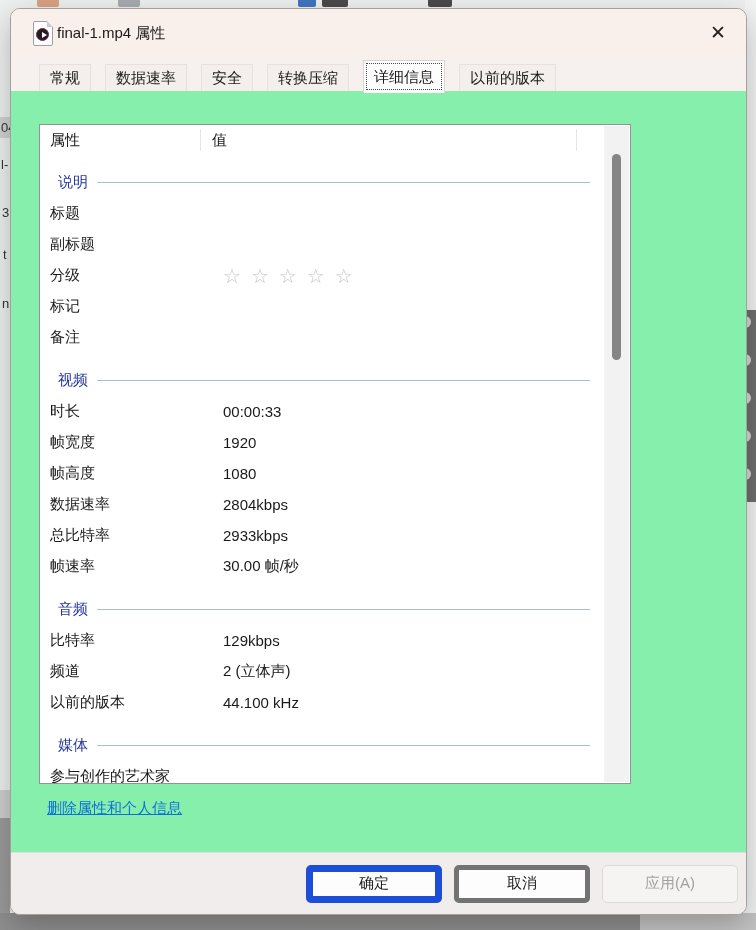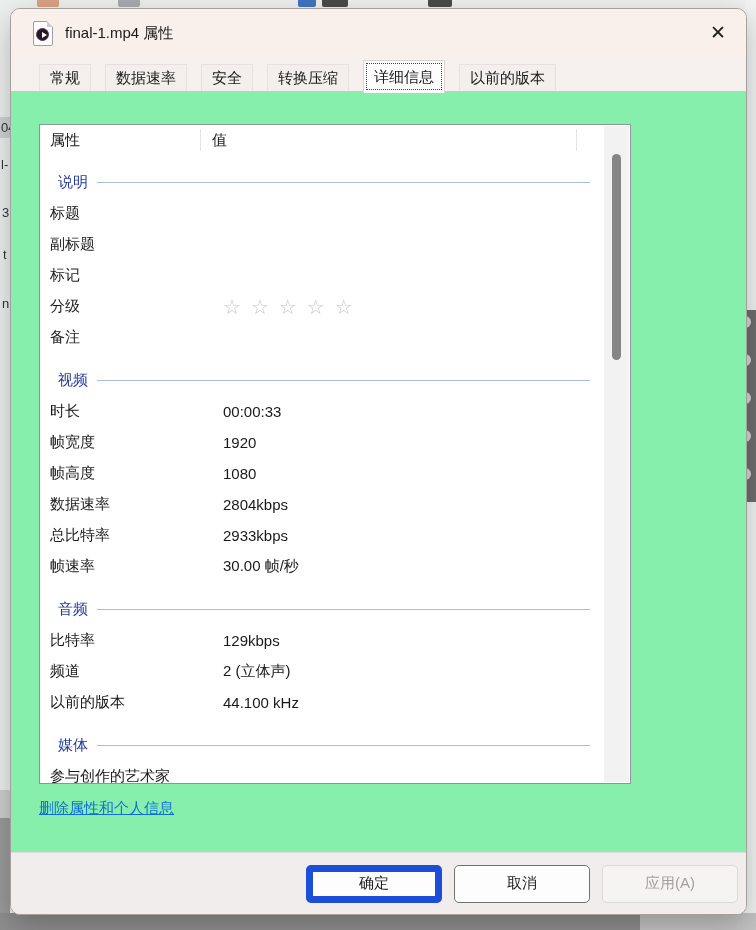--- a/index.html
+++ b/index.html
@@ -20,21 +20,21 @@
 
   
   .dialog{position:absolute;left:10px;top:8px;width:735px;height:905px;background:#fafafa;
     border:1px solid #a6a09d;border-radius:10px;box-shadow:0 10px 30px rgba(0,0,0,.25);overflow:hidden;}
 
   .titlebar{position:absolute;left:0;top:0;width:100%;height:48px;background:#f9efeb;display:flex;align-items:center;}
   .file-icon{position:relative;width:18px;height:23px;margin-left:22px;background:#fff;border:1px solid #9aa0a6;border-radius:2px;}
   .file-icon .fold{position:absolute;right:-1px;top:-1px;width:0;height:0;border-top:6px solid #f9efeb;border-left:6px solid #c9ccd0;}
   .file-icon .disc{position:absolute;left:2px;top:6px;width:13px;height:13px;border-radius:50%;background:#241c22;border:1px solid #6b2f4a;box-sizing:border-box;}
   .file-icon .play{position:absolute;left:5px;top:3.5px;width:0;height:0;border-left:5px solid #fff;border-top:3px solid transparent;border-bottom:3px solid transparent;}
-  .title-text{margin-left:12px;font-size:15px;color:#1b1b1b;}
+  .title-text{margin-left:4px;font-size:15px;color:#1b1b1b;}
   .close-btn{position:absolute;right:6px;top:2px;width:44px;height:42px;display:flex;align-items:center;justify-content:center;
     font-size:19px;color:#1f1f1f;cursor:default;}
 
   .tabstrip{position:absolute;left:0;top:48px;width:100%;height:34px;background:#f6f1ee;display:flex;align-items:flex-end;padding-left:28px;box-sizing:border-box;}
   .tab{height:27px;display:flex;align-items:center;padding:0 10px;font-size:15px;color:#1b1b1b;
     background:#f4efec;border:1px solid #e7e1dd;border-bottom:none;margin-right:14px;box-sizing:border-box;}
   .tab.active{height:33px;margin-bottom:-2px;background:#fdfdfd;border:1px solid #d8d4d2;border-bottom:none;
     outline:1px dotted #444;outline-offset:-4px;z-index:3;position:relative;}
 
   .page{position:absolute;left:0;top:82px;width:100%;height:761px;background:#86efac;}
@@ -49,27 +49,27 @@
   .sec-head{display:flex;align-items:center;height:31px;margin-top:12px;}
   .sec-head .sec-title{padding-left:18px;font-size:15px;color:#27389b;white-space:nowrap;}
   .sec-head .sec-line{flex:1;height:1px;background:#aabcd9;margin:0 14px 0 9px;}
   .prow{display:flex;align-items:center;height:31px;font-size:15px;color:#191919;}
   .prow .plabel{width:162px;padding-left:10px;flex:none;}
   .prow .pvalue{padding-left:11px;}
   .stars{font-size:20px;color:#c6c6c6;letter-spacing:10px;line-height:1;padding-left:11px;}
   .lb-scroll{position:absolute;top:1px;bottom:1px;right:1px;width:25px;background:#f2f2f2;}
   .lb-thumb{position:absolute;left:8px;top:28px;width:9px;height:206px;border-radius:5px;background:#858585;}
 
-  .remove-link{position:absolute;left:28px;top:708px;font-size:15px;color:#0f6fd7;text-decoration:underline;cursor:pointer;}
+  .remove-link{position:absolute;left:36px;top:708px;font-size:15px;color:#0f6fd7;text-decoration:underline;cursor:pointer;}
 
   
   .footer{position:absolute;left:0;bottom:0;width:100%;height:62px;background:#f0edec;border-top:1px solid #e0dedc;
     display:flex;align-items:center;justify-content:flex-end;gap:12px;padding-right:8px;box-sizing:border-box;}
   .btn{width:136px;height:38px;border-radius:5px;font-size:15px;display:flex;align-items:center;justify-content:center;
-    background:#fdfdfd;border:1px solid #737373;color:#1b1b1b;box-sizing:border-box;cursor:default;}
+    background:#fdfdfd;border:5px solid #737373;color:#1b1b1b;box-sizing:border-box;cursor:default;}
   .btn.primary{border:7px solid #1d4ed8;text-align:center;}
   .btn.disabled{background:#f6f4f3;border:1px solid #dcd9d7;color:#a39f9d;}
 </style>
 </head>
 <body>
 
 <div id="stage">
 
   <div>
     <div class="bg-top-icon" style="left:37px;width:22px;background:#d9a284;"></div>
@@ -135,26 +135,26 @@
           </div>
           <div class="prow">
             <span class="plabel">标题</span>
             <span class="pvalue"></span>
           </div>
           <div class="prow">
             <span class="plabel">副标题</span>
             <span class="pvalue"></span>
           </div>
           <div class="prow">
-            <span class="plabel">标记</span>
-            <span class="pvalue"></span>
-          </div>
-          <div class="prow">
             <span class="plabel">分级</span>
             <span class="stars">☆☆☆☆☆</span>
+          </div>
+          <div class="prow">
+            <span class="plabel">标记</span>
+            <span class="pvalue"></span>
           </div>
           <div class="prow">
             <span class="plabel">备注</span>
             <span class="pvalue"></span>
           </div>
 
           <div class="sec-head">
             <span class="sec-title">视频</span>
               <span class="sec-line"></span>
           </div>

